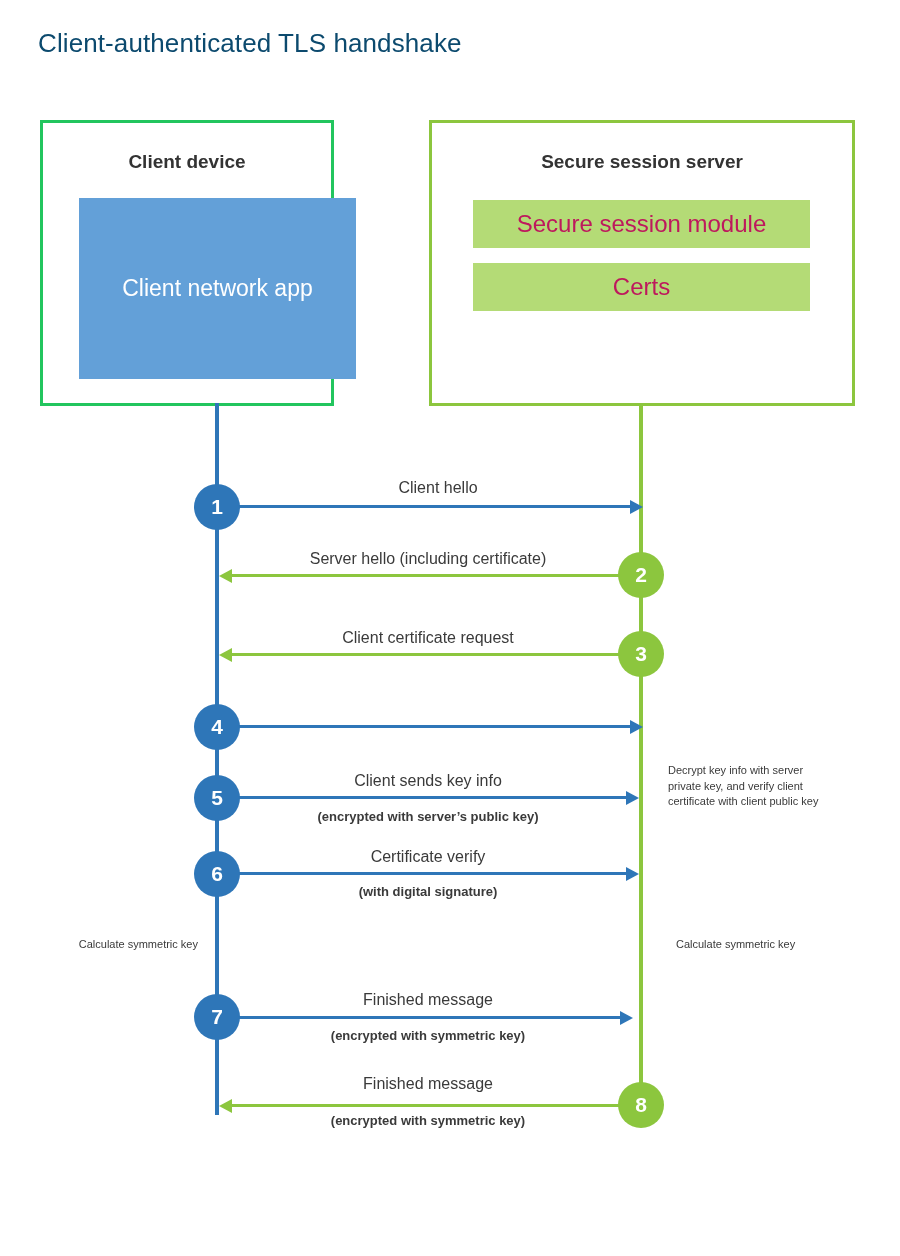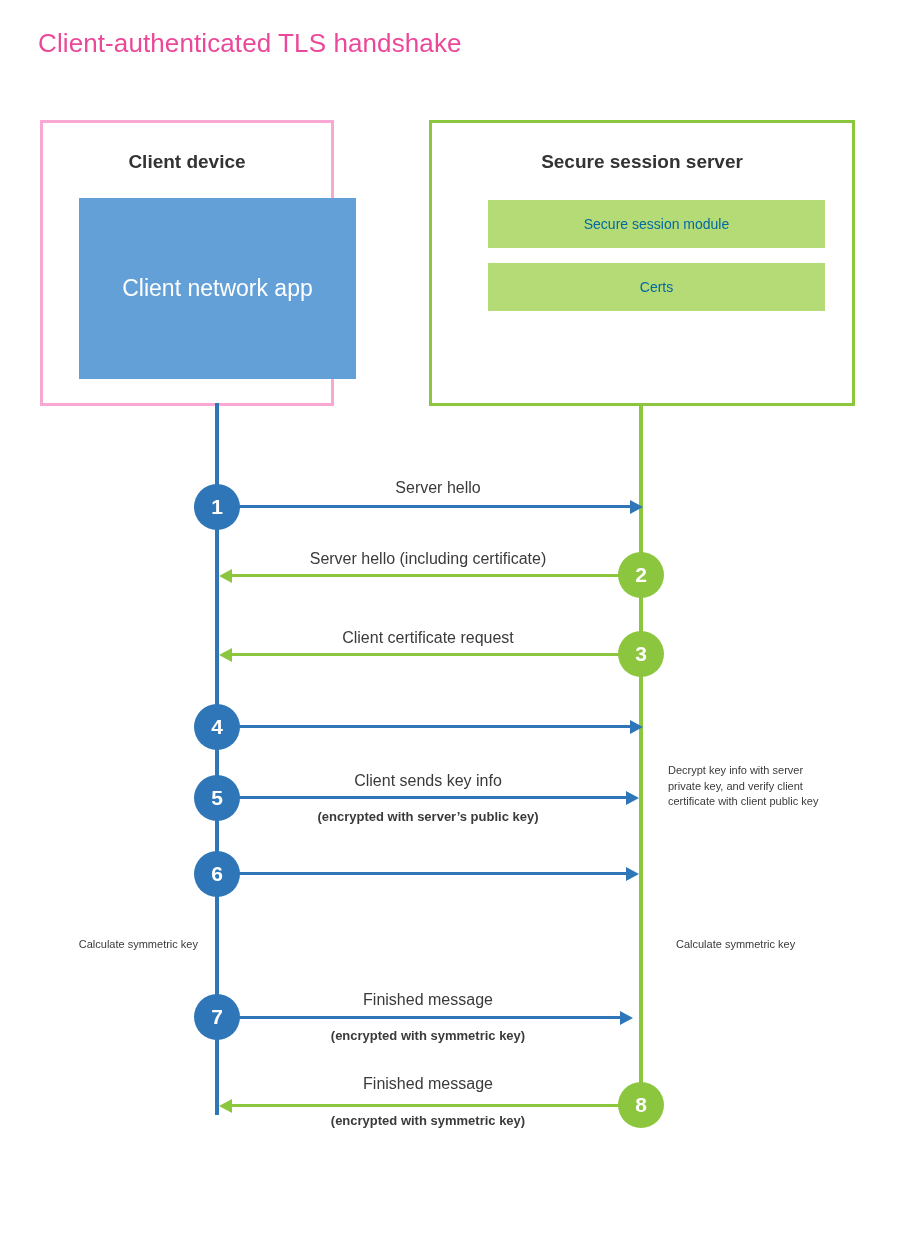--- a/index.html
+++ b/index.html
@@ -18,34 +18,34 @@
     left: 0; top: 0;
     width: 900px; height: 1256px;
   }
 
   
   .title {
     position: absolute;
     left: 38px; top: 28px;
     font-size: 26px;
     font-weight: 300;
-    color: #ec4899;
+    color: #0c4a6e;
     letter-spacing: 0.1px;
     white-space: nowrap;
   }
 
   
   .party-box {
     position: absolute;
     background: #ffffff;
   }
   .party-box.client {
     left: 40px; top: 120px;
     width: 294px; height: 286px;
-    border: 3px solid #f9a8d4;
+    border: 3px solid #22c55e;
   }
   .party-box.server {
     left: 429px; top: 120px;
     width: 426px; height: 286px;
     border: 3px solid #8CC63E;
   }
   .party-title {
     position: absolute;
     left: 0; right: 0;
     top: 28px;
@@ -66,25 +66,25 @@
     font-size: 23px;
     font-weight: 300;
     display: flex;
     align-items: center;
     justify-content: center;
     text-align: center;
     line-height: 1.35;
   }
   .server-block {
     position: absolute;
-    left: 56px;
+    left: 41px;
     width: 337px; height: 48px;
     background: #B4DB76;
-    color: #0369a1;
-    font-size: 14px;
+    color: #be185d;
+    font-size: 24px;
     font-weight: 300;
     display: flex;
     align-items: center;
     justify-content: center;
     text-align: center;
   }
   .server-block.b0 { top: 77px; }
   .server-block.b1 { top: 140px; }
   .server-block.b2 { top: 201px; }
 
@@ -183,21 +183,21 @@
 
   <div class="party-box server">
     <div class="party-title">Secure session server</div>
     <div class="server-block b0">Secure session module</div>
     <div class="server-block b1">Certs</div>
   </div>
 
   <div class="lifeline client-line"></div>
   <div class="lifeline server-line"></div>
 
-  <div class="msg-label" style="left:228px; top:479px; width:420px;">Server hello</div>
+  <div class="msg-label" style="left:228px; top:479px; width:420px;">Client hello</div>
   <div class="msg-line blue" style="left:219px; top:505px; width:414px;"></div>
   <div class="arrow-head right" style="left:630px; top:500px;"></div>
   <div class="step-circle blue" style="left:194px; top:484px;">1</div>
 
   <div class="msg-label" style="left:228px; top:550px; width:400px;">Server hello (including certificate)</div>
   <div class="msg-line green" style="left:232px; top:574px; width:402px;"></div>
   <div class="arrow-head left" style="left:219px; top:569px;"></div>
   <div class="step-circle green" style="left:618px; top:552px;">2</div>
 
   <div class="msg-label" style="left:228px; top:629px; width:400px;text-align:center;">Client certificate request</div>
@@ -208,22 +208,24 @@
   <div class="msg-line blue" style="left:219px; top:725px; width:414px;"></div>
   <div class="arrow-head right" style="left:630px; top:720px;"></div>
   <div class="step-circle blue" style="left:194px; top:704px;">4</div>
 
   <div class="msg-label" style="left:228px; top:772px; width:400px;">Client sends key info</div>
   <div class="msg-line blue" style="left:219px; top:796px; width:410px;"></div>
   <div class="arrow-head right" style="left:626px; top:791px;"></div>
   <div class="msg-sublabel" style="left:228px; top:809px; width:400px;">(encrypted with server’s public key)</div>
   <div class="step-circle blue" style="left:194px; top:775px;">5</div>
 
+  <div class="msg-label" style="left:228px; top:848px; width:400px;">Certificate verify</div>
   <div class="msg-line blue" style="left:219px; top:872px; width:410px;"></div>
   <div class="arrow-head right" style="left:626px; top:867px;"></div>
+  <div class="msg-sublabel" style="left:228px; top:884px; width:400px;">(with digital signature)</div>
   <div class="step-circle blue" style="left:194px; top:851px;">6</div>
 
   <div class="msg-label" style="left:228px; top:991px; width:400px;">Finished message</div>
   <div class="msg-line blue" style="left:219px; top:1016px; width:404px;"></div>
   <div class="arrow-head right" style="left:620px; top:1011px;"></div>
   <div class="msg-sublabel" style="left:228px; top:1028px; width:400px;">(encrypted with symmetric key)</div>
   <div class="step-circle blue" style="left:194px; top:994px;">7</div>
 
   <div class="msg-label" style="left:228px; top:1075px; width:400px;">Finished message</div>
   <div class="msg-line green" style="left:232px; top:1104px; width:402px;"></div>

